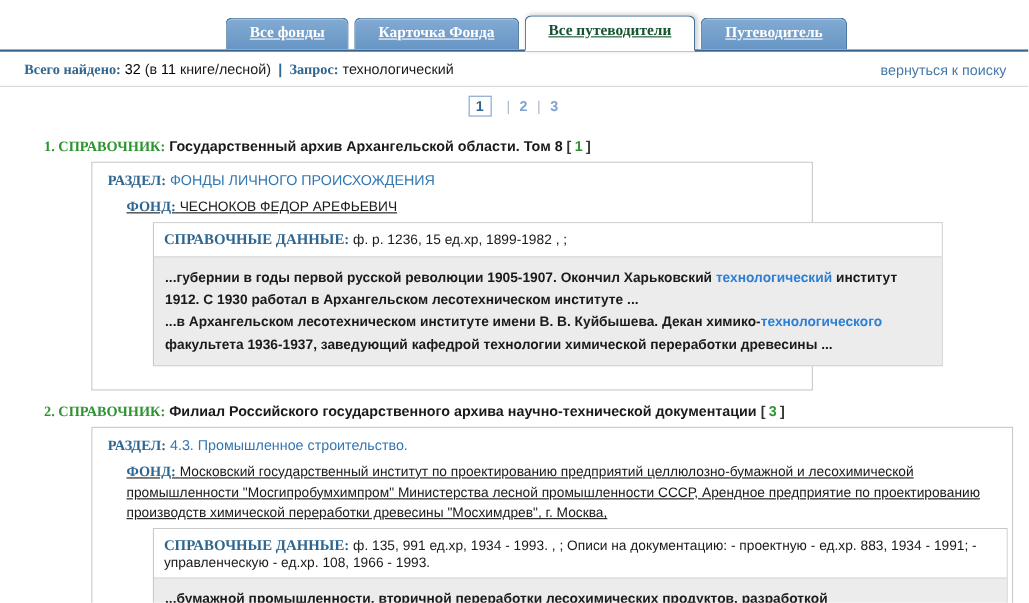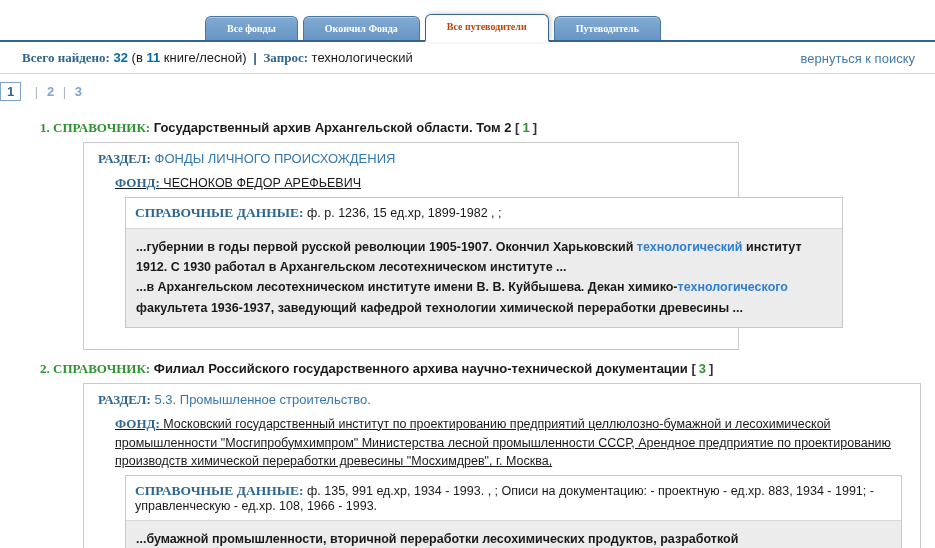--- a/index.html
+++ b/index.html
@@ -8,41 +8,42 @@
     width:935px; height:548px; overflow:hidden;
     background:#fff; font-family:"Liberation Sans", sans-serif; color:#1a1a1a;
   }
   
   .tabbar {
     display:flex; align-items:flex-end; gap:5px;
     padding:14px 0 0 205px; border-bottom:2px solid #37648F;
   }
   .tab {
     background:linear-gradient(#82ABD3, #6795C4);
-    color:#fff; font-family:"Liberation Serif", serif; font-weight:bold; font-size:10px;
+    color:#fff; font-family:"Liberation Serif", serif; font-weight:bold; font-size:14px;
     padding:6px 21px 6px 21px; border:1px solid #49759E; border-bottom:none;
     border-radius:6px 6px 0 0; cursor:pointer; white-space:nowrap;
     box-shadow:inset 0 1px 0 rgba(255,255,255,0.35);
+    text-decoration:underline;
   }
   .tab.active {
-    background:#fff; color:#c2410c; border:1px solid #37648F; border-bottom:2px solid #fff;
+    background:#fff; color:#14532d; border:1px solid #37648F; border-bottom:2px solid #fff;
     margin-bottom:-2px; padding-bottom:8px;
     box-shadow:2px -1px 4px rgba(0,0,0,0.18);
   }
   
   .summary-row {
     display:flex; justify-content:space-between; align-items:center;
     padding:8px 20px 7px 22px; border-bottom:1px solid #D6D6D6; font-size:13px;
   }
   .lbl-serif { font-family:"Liberation Serif", serif; font-weight:bold; color:#2F6690; }
-  .b { font-weight:bold; color:#0369a1; }
+  .b { font-weight:normal; color:#000000; }
   .pipe-blue { font-weight:bold; color:#2F6690; padding:0 3px; }
   .back-link { color:#4479A9; font-size:13px; cursor:pointer; text-decoration:none; }
   
-  .pagination { padding:8px 0 6px 0; font-size:13px; }
+  .pagination { text-align:center; padding:8px 0 6px 0; font-size:13px; }
   .page-current {
     display:inline-block; border:1px solid #7FA3CF; color:#2F6690;
     font-weight:bold; padding:0 6px; line-height:17px; margin-right:7px; background:#fff;
   }
   .page-sep { color:#A9B6C9; padding:0 3px; }
   .page-link { color:#7FA3CF; font-weight:bold; cursor:pointer; text-decoration:none; padding:0 2px; }
   
   .results { padding:13px 0 0 40px; }
   .result { margin-bottom:11px; }
   .result-head { font-size:13px; margin-bottom:6px; }
@@ -50,38 +51,38 @@
   .res-title { font-weight:bold; color:#1a1a1a; }
   .res-bracket { color:#333; font-weight:bold; }
   .res-count { color:#2E9432; font-weight:bold; padding:0 3px; }
   .outer-box { border:1px solid #C9C9C9; background:#fff; padding:5px 0 12px 14px; margin-left:43px; }
   .result-1 .outer-box { width:656px; }
   .result-2 .outer-box { width:838px; }
   .razdel-line { font-size:13px; padding:3px 0 3px 0; }
   .razdel-value { color:#3577B1; cursor:pointer; }
   .fond-line { margin:3px 16px 4px 17px; font-size:12.5px; line-height:1.5;text-decoration:underline; }
   .fond-line .lbl-serif { font-size:13px; }
-  .detail-box { margin:4px 16px 9px 27px; border:1px solid #C9C9C9; background:#fff; }
+  .detail-box { margin:4px 16px 9px 41px; border:1px solid #C9C9C9; background:#fff; }
   .result-1 .detail-box { width:718px; }
   .result-2 .detail-box { width:777px; }
   .detail-head { padding:7px 9px; font-size:12.5px; background:#fff; }
   .detail-head .lbl-serif { font-size:13.5px; }
   .snippet {
     background:#ECECEC; border-top:1px solid #D8D8D8;
     padding:8px 10px 9px 10px; font-size:12.5px; line-height:1.62; color:#1a1a1a;font-weight:bold;
   }
   .snippet-line { margin:0; }
   .hl { color:#2D7FD4; }
 </style>
 </head>
 <body>
 
 <div class="tabbar">
   <div class="tab">Все фонды</div>
-  <div class="tab">Окончил Фонда</div>
+  <div class="tab">Карточка Фонда</div>
   <div class="tab active">Все путеводители</div>
   <div class="tab">Путеводитель</div>
 </div>
 
 <div class="summary-row">
   <div>
     <span class="lbl-serif">Всего найдено:</span>
     <span class="b">32</span>
     <span>(в</span>
     <span class="b">11</span>
@@ -99,21 +100,21 @@
   <a class="page-link">2</a>
   <span class="page-sep">|</span>
   <a class="page-link">3</a>
 </div>
 
 <div class="results">
 
   <div class="result result-1">
     <div class="result-head">
       <span class="res-num-label"><span>1.</span> <span>СПРАВОЧНИК:</span></span>
-      <span class="res-title">Государственный архив Архангельской области. Том 2</span>
+      <span class="res-title">Государственный архив Архангельской области. Том 8</span>
       <span class="res-bracket">[</span><span class="res-count">1</span><span class="res-bracket">]</span>
     </div>
     <div class="outer-box">
       <div class="razdel-line">
         <span class="lbl-serif">РАЗДЕЛ:</span>
         <span class="razdel-value">ФОНДЫ ЛИЧНОГО ПРОИСХОЖДЕНИЯ</span>
       </div>
       <div class="fond-line">
         <span class="lbl-serif">ФОНД:</span>
         <span>ЧЕСНОКОВ ФЕДОР АРЕФЬЕВИЧ</span>
@@ -133,21 +134,21 @@
 
   <div class="result result-2">
     <div class="result-head">
       <span class="res-num-label"><span>2.</span> <span>СПРАВОЧНИК:</span></span>
       <span class="res-title">Филиал Российского государственного архива научно-технической документации</span>
       <span class="res-bracket">[</span><span class="res-count">3</span><span class="res-bracket">]</span>
     </div>
     <div class="outer-box">
       <div class="razdel-line">
         <span class="lbl-serif">РАЗДЕЛ:</span>
-        <span class="razdel-value">5.3. Промышленное строительство.</span>
+        <span class="razdel-value">4.3. Промышленное строительство.</span>
       </div>
       <div class="fond-line">
         <span class="lbl-serif">ФОНД:</span>
         <span>Московский государственный институт по проектированию предприятий целлюлозно-бумажной и лесохимической промышленности "Мосгипробумхимпром" Министерства лесной промышленности СССР, Арендное предприятие по проектированию производств химической переработки древесины "Мосхимдрев", г. Москва,</span>
       </div>
       <div class="detail-box">
         <div class="detail-head">
           <span class="lbl-serif">СПРАВОЧНЫЕ ДАННЫЕ:</span>
           <span>ф. 135, 991 ед.хр, 1934 - 1993. , ; Описи на документацию: - проектную - ед.хр. 883, 1934 - 1991; - управленческую - ед.хр. 108, 1966 - 1993.</span>
         </div>

